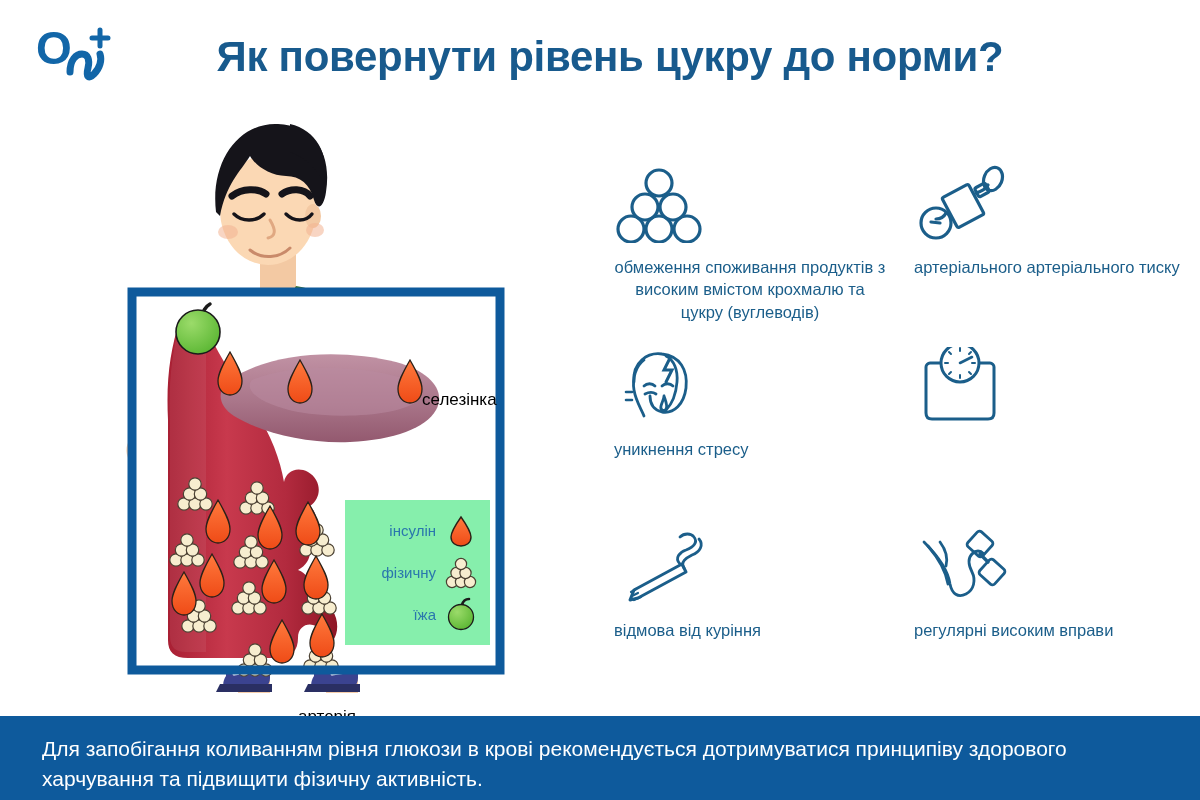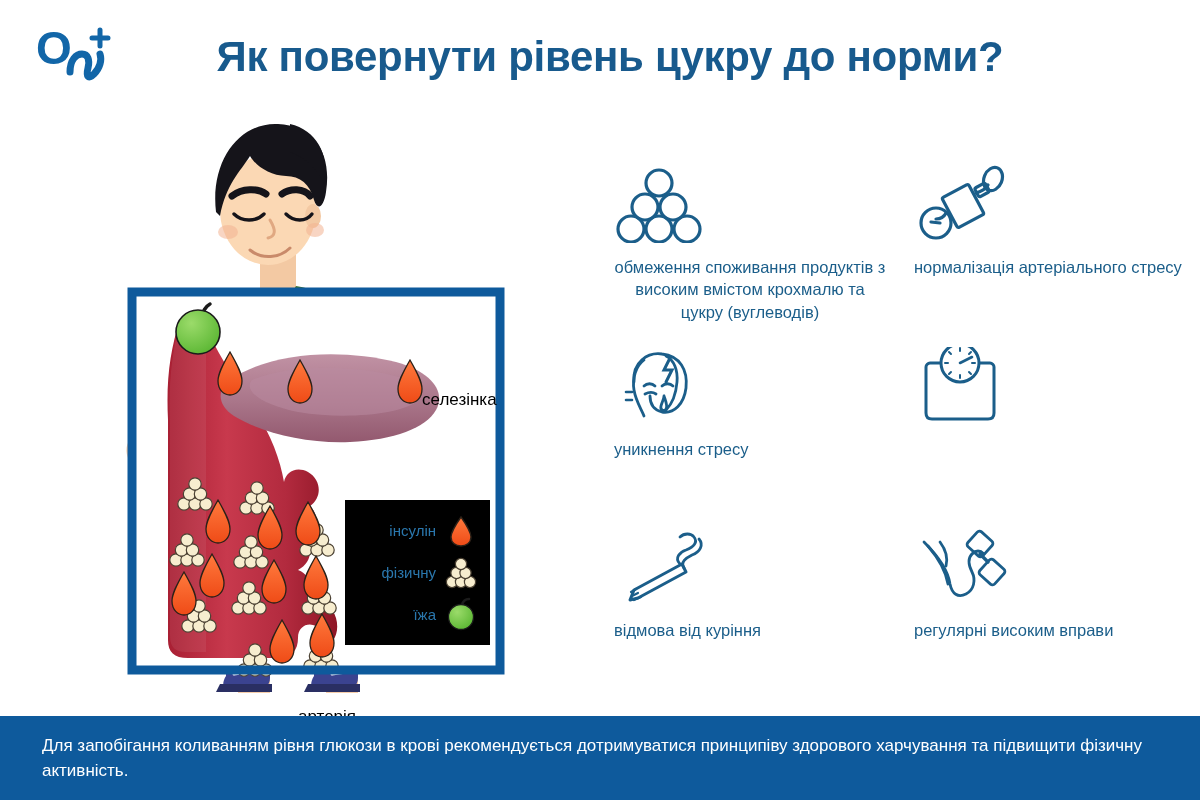--- a/index.html
+++ b/index.html
@@ -34,21 +34,21 @@
     color:#000000;
     white-space:nowrap;
   }
   #label-spleen { left:312px; top:310px; }
   #label-artery { left:188px; top:627px; }
 
   
   #legend {
     position:absolute; left:345px; top:500px;
     width:145px; height:145px;
-    background:#000000;
+    background:#86efac;
     padding:10px 12px 10px 8px;
     display:flex; flex-direction:column; justify-content:space-around;
   }
   .legend-row { display:flex; align-items:center; justify-content:flex-end; gap:8px; height:38px; }
   .legend-text { font-size:15px; color:#2a77ad; white-space:nowrap; }
   .legend-icon { width:34px; height:34px; flex:0 0 34px; position:relative; }
 
   
   #icon-grid {
     position:absolute; left:600px; top:160px;
@@ -69,21 +69,21 @@
     line-height:1.35;
     color:#1b5e8a;
   }
 
   
   #footer {
     position:absolute; left:0; top:716px; width:1200px; height:84px;
     background:#0e5a9c;
     color:#ffffff;
     padding:18px 40px 15px 42px;
-    font-size:17px;
+    font-size:21px;
     line-height:1.45;
   }
 </style>
 </head>
 <body>
 
 <div id="page">
 
   <div id="logo">
     <svg width="92" height="68" viewBox="0 0 92 68">
@@ -327,21 +327,21 @@
         <svg width="96" height="80" viewBox="0 0 96 80" fill="none" stroke="#1b5e8a" stroke-width="3.2" stroke-linejoin="round">
           <circle cx="22" cy="58" r="15"></circle>
           <path d="M17 57 L26 58" stroke-linecap="round"></path>
           <rect x="34" y="24" width="30" height="34" rx="2" transform="rotate(-28 49 41)"></rect>
           <path d="M32 48 C30 52, 26 54, 22 54" stroke-linecap="round"></path>
           <path d="M62 28 C68 26, 72 24, 74 20" stroke-linecap="round"></path>
           <ellipse cx="79" cy="14" rx="9" ry="12" transform="rotate(22 79 14)"></ellipse>
           <rect x="62" y="20" width="12" height="10" rx="2" transform="rotate(-28 68 25)"></rect>
         </svg>
       </div>
-      <div class="icon-caption">нормалізація артеріального стресу</div>
+      <div class="icon-caption">артеріального артеріального тиску</div>
     </div>
 
     <div class="icon-cell">
       <div class="icon-art">
         <svg width="86" height="78" viewBox="0 0 86 78" fill="none" stroke="#1b5e8a" stroke-width="2.8" stroke-linecap="round">
           <path d="M20 34 C18 14, 34 4, 48 6 C66 8, 74 22, 72 40 C70 56, 60 66, 48 64
                    C40 62, 36 56, 36 48"></path>
           <path d="M30 12 C22 18, 18 30, 20 42 C22 54, 28 62, 30 68"></path>
           <path d="M52 8 C60 12, 64 22, 63 34 C62 46, 58 56, 52 62"></path>
           <path d="M30 38 C33 35, 38 35, 41 38"></path>

